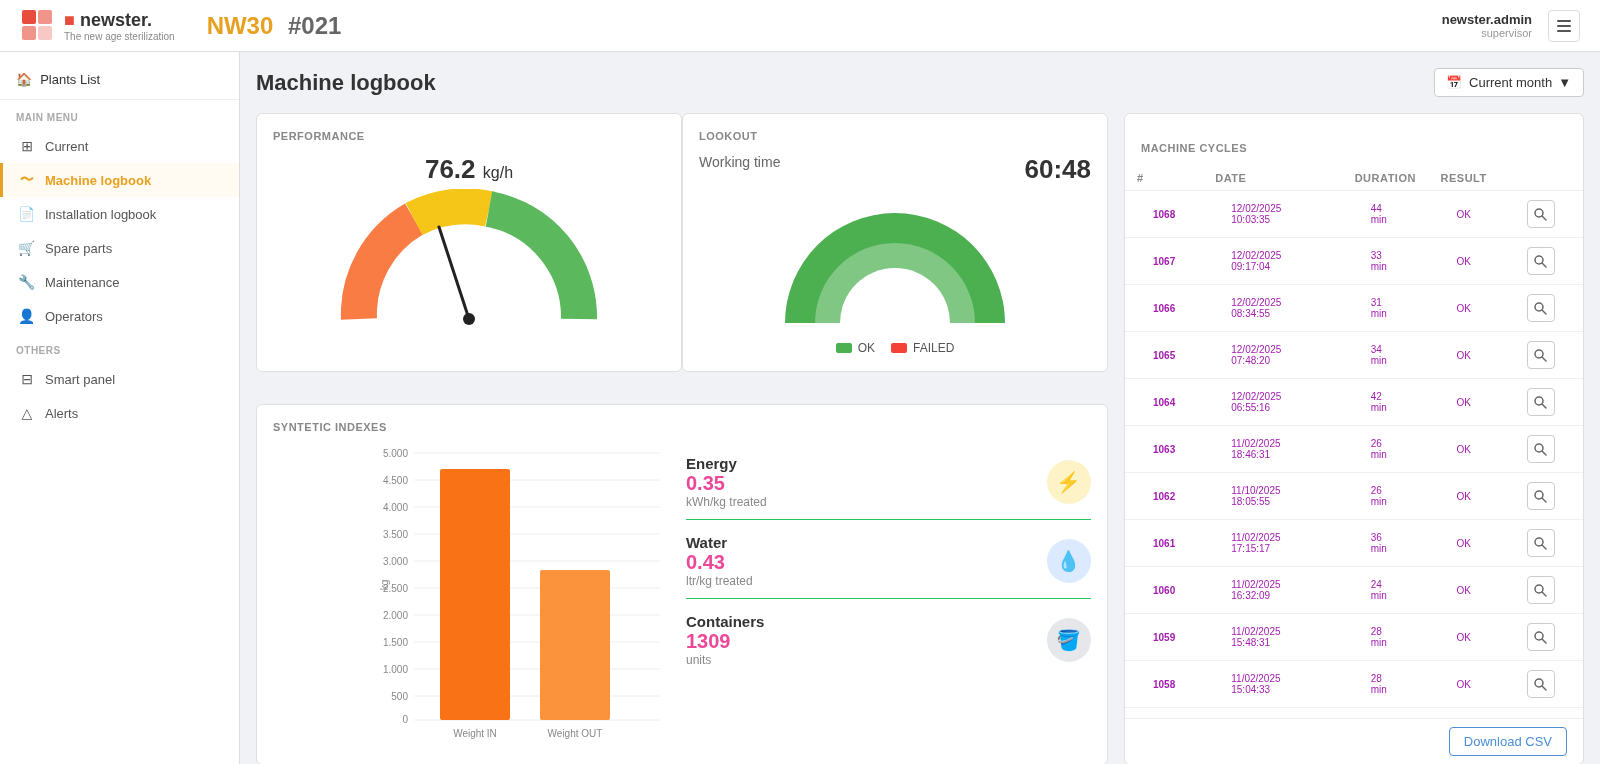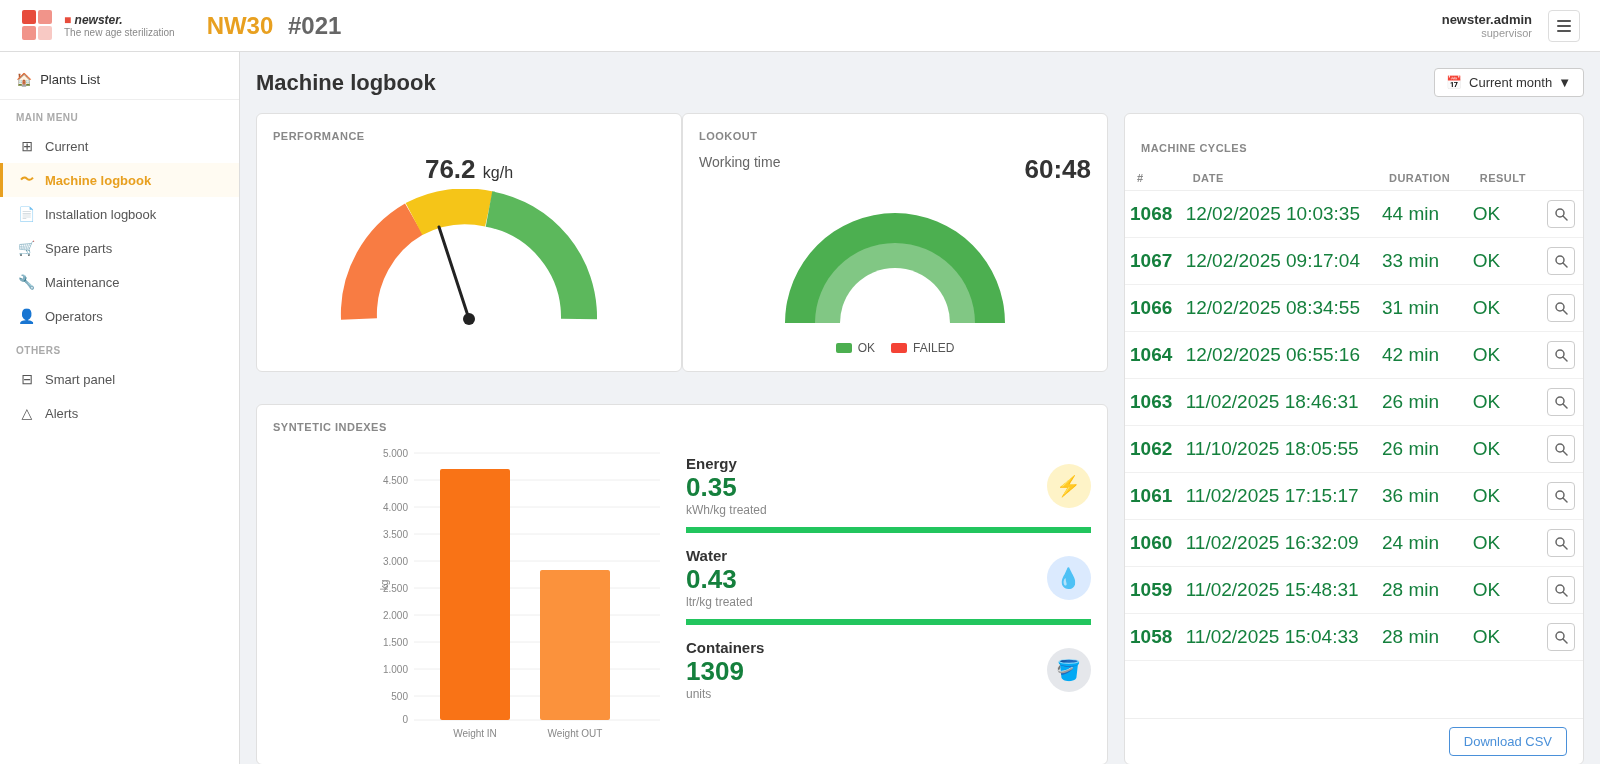--- a/index.html
+++ b/index.html
@@ -51,37 +51,37 @@
     .lookout-time { font-size: 26px; font-weight: bold; color: #333; }
     .semicircle-container { display: flex; justify-content: center; margin: 4px 0; }
     .legend { display: flex; gap: 16px; justify-content: center; margin-top: 8px; }
     .legend-item { display: flex; align-items: center; gap: 6px; font-size: 12px; color: #555; }
     .legend-dot { width: 16px; height: 10px; border-radius: 2px; }
 
     
     .synthetic-inner { display: grid; grid-template-columns: 1fr 1fr; gap: 8px; }
     .bar-chart-area { padding-right: 8px; text-align: right; }
     .metrics-area { display: flex; flex-direction: column; gap: 4px; }
-    .metric-item { display: flex; align-items: center; justify-content: space-between; padding: 10px 0; border-bottom: 6px solid #22c55e; }
+    .metric-item { display: flex; align-items: center; justify-content: space-between; padding: 10px 0; border-bottom: 1px solid #22c55e; }
     .metric-item:last-child { border-bottom: none; }
     .metric-left { }
     .metric-name { font-size: 15px; font-weight: 600; color: #333; }
-    .metric-val { font-size: 26px; font-weight: bold; color: #15803d; }
+    .metric-val { font-size: 20px; font-weight: bold; color: #ec4899; }
     .metric-unit { font-size: 12px; color: #888; }
     .metric-icon-circle { width: 44px; height: 44px; border-radius: 50%; display: flex; align-items: center; justify-content: center; font-size: 20px; }
     .icon-energy { background: #fef3c7; color: #d97706; }
     .icon-water { background: #dbeafe; color: #3b82f6; }
     .icon-containers { background: #e5e7eb; color: #6b7280; }
     .cycles-header { padding: 28px 16px 0; }
     .cycles-title { font-size: 11px; font-weight: bold; color: #888; letter-spacing: 0.5px; margin-bottom: 12px; }
     .cycles-table-wrap { flex: 1; overflow-y: auto; padding: 0 0 8px; }
     table.cycles-table { width: 100%; border-collapse: collapse; }
     table.cycles-table thead th { font-size: 11px; font-weight: bold; color: #888; letter-spacing: 0.5px; padding: 6px 12px; border-bottom: 1px solid #eee; text-align: left; position: sticky; top: 0; background: #fff; z-index: 1; }
     table.cycles-table tbody tr { border-bottom: 1px solid #f0f0f0; }
-    table.cycles-table tbody td { padding: 9px 5px; font-size: 19px; color: #15803d; }
+    table.cycles-table tbody td { padding: 9px 28px; font-size: 10px; color: #a21caf; }
     table.cycles-table tbody td:first-child { font-weight: bold; }
     .search-btn { width: 28px; height: 28px; border: 1px solid #ccc; border-radius: 4px; background: #fff; cursor: pointer; display: flex; align-items: center; justify-content: center; font-size: 13px; color: #555; }
     .cycles-footer { padding: 8px 16px; display: flex; justify-content: flex-end; border-top: 1px solid #eee; }
     .download-csv-btn { border: 1px solid #4a90d9; color: #4a90d9; background: #fff; padding: 6px 14px; border-radius: 4px; cursor: pointer; font-size: 13px; }
 
     
     .right-panel { display: flex; flex-direction: column; gap: 0; background: #fff; border-radius: 6px; border: 1px solid #e0e0e0; height: 100%; }
 
     
     ::-webkit-scrollbar { width: 6px; }
@@ -100,21 +100,21 @@
   <div class="top-bar">
     <div class="logo-area">
 
       <svg width="36" height="36" viewBox="0 0 36 36">
         <rect x="2" y="2" width="14" height="14" rx="2" fill="#e74c3c"></rect>
         <rect x="18" y="2" width="14" height="14" rx="2" fill="#e74c3c" opacity="0.6"></rect>
         <rect x="2" y="18" width="14" height="14" rx="2" fill="#e74c3c" opacity="0.6"></rect>
         <rect x="18" y="18" width="14" height="14" rx="2" fill="#e74c3c" opacity="0.3"></rect>
       </svg>
       <div>
-        <div style="font-size:12px;font-weight:bold;color:#333;font-style:italic;"><span style="color:#e74c3c;">■</span> <span>newster.</span></div>
+        <div style="font-size:18px;font-weight:bold;color:#333;"><span style="color:#e74c3c;">■</span> <span>newster.</span></div>
         <div style="font-size:10px;color:#888;">The new age sterilization</div>
       </div>
     </div>
     <div class="machine-title">
       <span class="nw">NW30</span>
       <span class="id" style="margin-left:8px;">#021</span>
     </div>
     <div class="top-right">
       <div class="user-info">
         <div class="user-name">newster.admin</div>
@@ -370,20 +370,34 @@
       <td>
         <button class="search-btn">
           <svg width="13" height="13" viewBox="0 0 13 13">
             <circle cx="5" cy="5" r="4" fill="none" stroke="#666" stroke-width="1.5"></circle>
             <line x1="8" y1="8" x2="12" y2="12" stroke="#666" stroke-width="1.5" stroke-linecap="round"></line>
           </svg>
         </button>
       </td>
     </tr>
                   <tr>
+      <td>1065</td>
+      <td>12/02/2025 07:48:20</td>
+      <td>34 min</td>
+      <td>OK</td>
+      <td>
+        <button class="search-btn">
+          <svg width="13" height="13" viewBox="0 0 13 13">
+            <circle cx="5" cy="5" r="4" fill="none" stroke="#666" stroke-width="1.5"></circle>
+            <line x1="8" y1="8" x2="12" y2="12" stroke="#666" stroke-width="1.5" stroke-linecap="round"></line>
+          </svg>
+        </button>
+      </td>
+    </tr>
+                  <tr>
       <td>1064</td>
       <td>12/02/2025 06:55:16</td>
       <td>42 min</td>
       <td>OK</td>
       <td>
         <button class="search-btn">
           <svg width="13" height="13" viewBox="0 0 13 13">
             <circle cx="5" cy="5" r="4" fill="none" stroke="#666" stroke-width="1.5"></circle>
             <line x1="8" y1="8" x2="12" y2="12" stroke="#666" stroke-width="1.5" stroke-linecap="round"></line>
           </svg>

